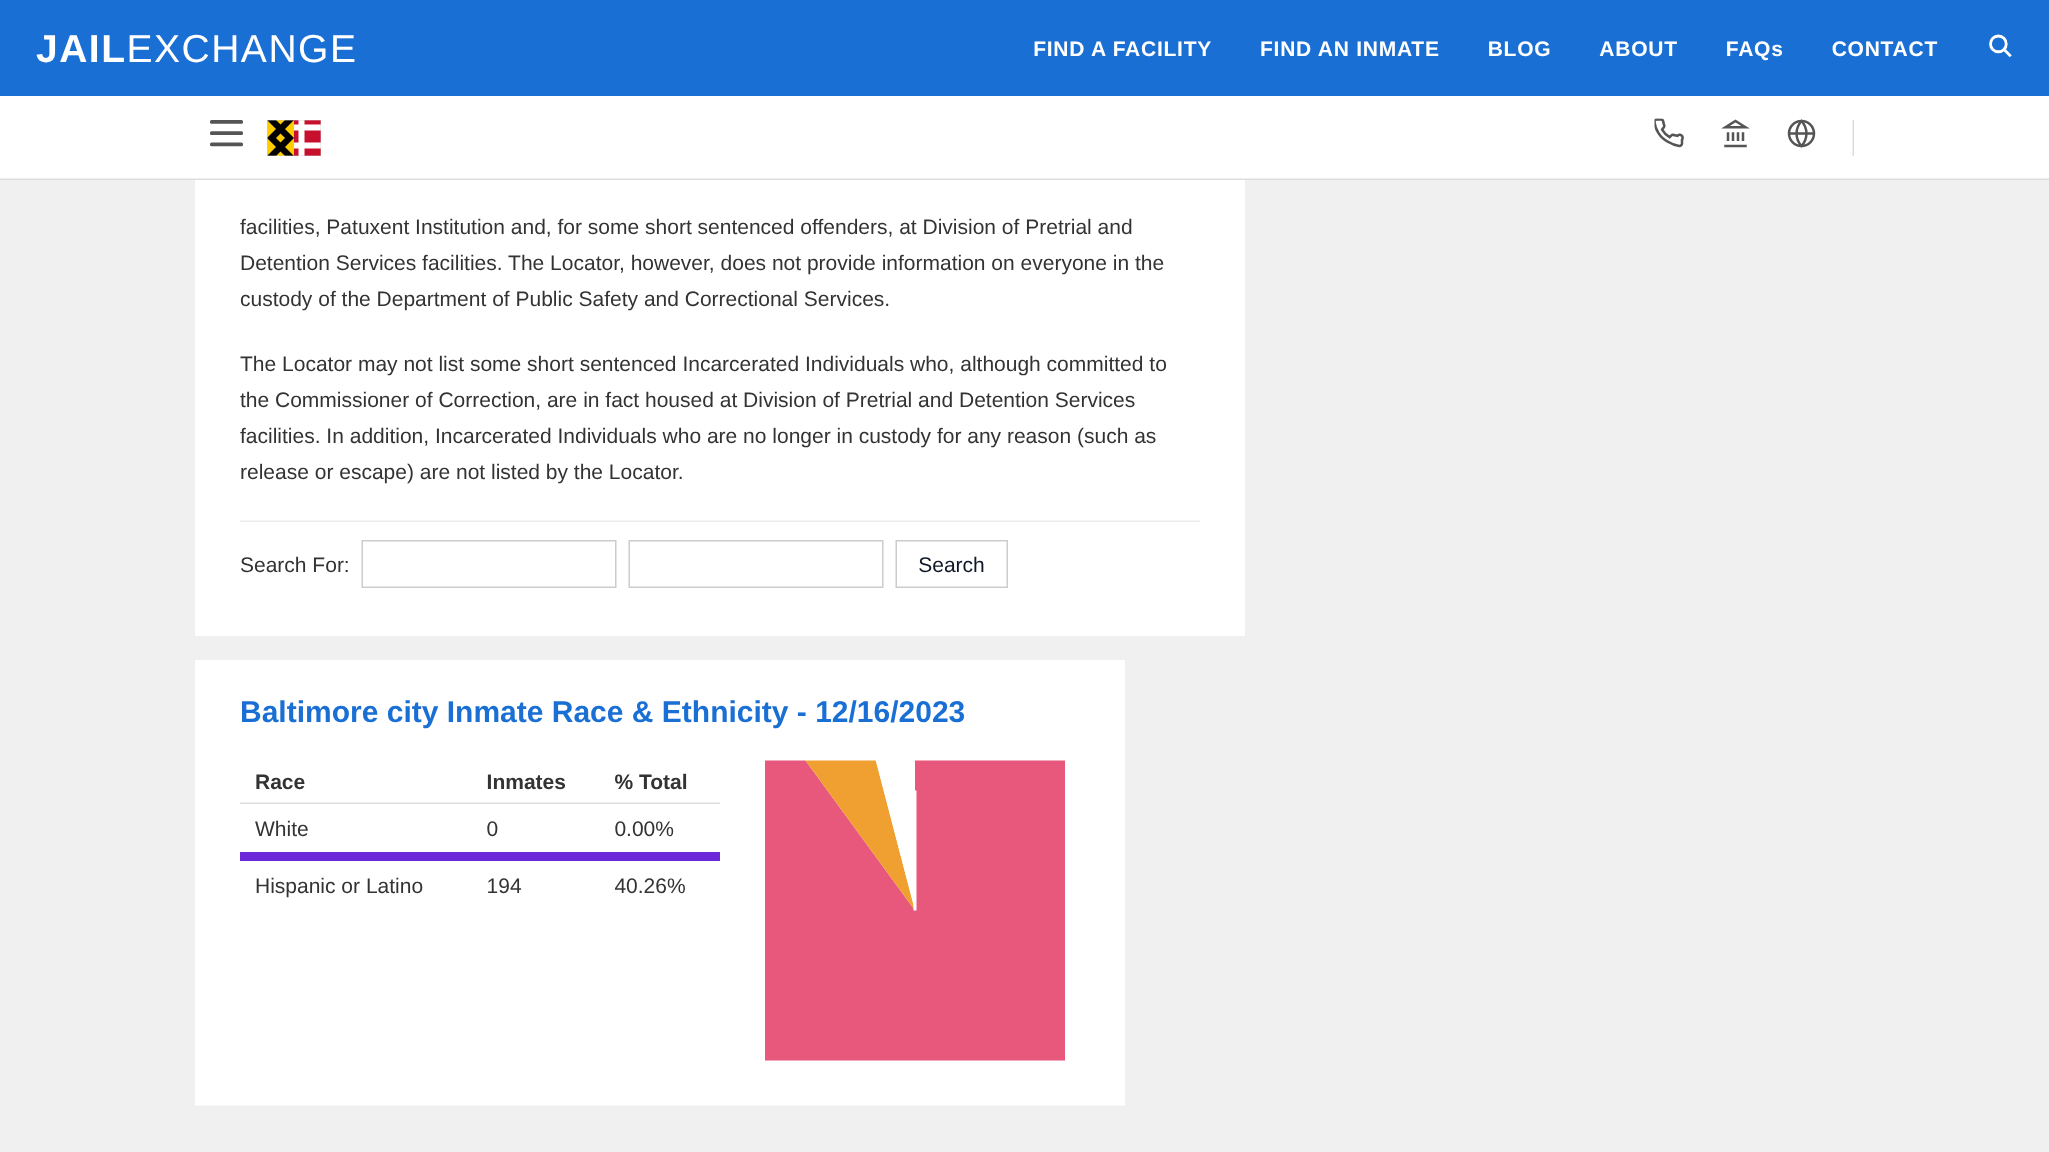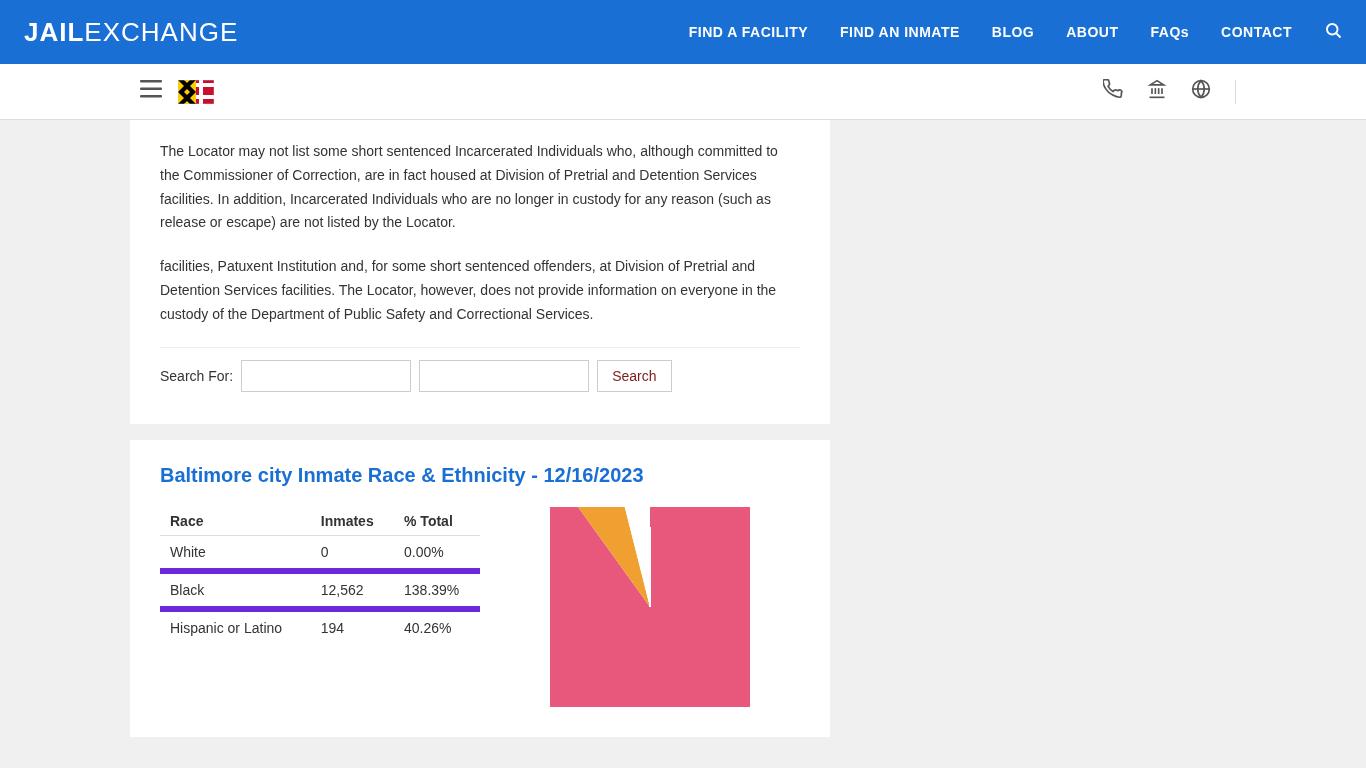--- a/index.html
+++ b/index.html
@@ -102,21 +102,21 @@
       outline: none;
     }
     .search-input-first { width: 170px; }
     .search-input-second { width: 170px; }
     .search-button {
       background: #fff;
       border: 1px solid #ccc;
       padding: 5px 14px;
       font-size: 14px;
       cursor: pointer;
-      color: #7f1d1d;
+      color: #0f172a;
       height: 32px;
       text-align: center;
     }
     .stats-title {
       font-size: 20px;
       color: #1a6fd4;
       margin-bottom: 20px;
       font-weight: 600;
     }
     .stats-layout {
@@ -254,58 +254,53 @@
           <path d="M12 2a15.3 15.3 0 014 10 15.3 15.3 0 01-4 10 15.3 15.3 0 01-4-10 15.3 15.3 0 014-10z"></path>
         </svg>
       </span>
       <div style="width:1px;height:24px;background:#ddd;"></div>
     </div>
   </div>
 
   <div class="content-wrapper">
 
     <div style="background:#fff; margin-left:130px; width:700px; padding: 20px 30px 24px 30px;">
+      <p class="text-paragraph">facilities, Patuxent Institution and, for some short sentenced offenders, at Division of Pretrial and Detention Services facilities. The Locator, however, does not provide information on everyone in the custody of the Department of Public Safety and Correctional Services.</p>
       <p class="text-paragraph">The Locator may not list some short sentenced Incarcerated Individuals who, although committed to the Commissioner of Correction, are in fact housed at Division of Pretrial and Detention Services facilities. In addition, Incarcerated Individuals who are no longer in custody for any reason (such as release or escape) are not listed by the Locator.</p>
-      <p class="text-paragraph">facilities, Patuxent Institution and, for some short sentenced offenders, at Division of Pretrial and Detention Services facilities. The Locator, however, does not provide information on everyone in the custody of the Department of Public Safety and Correctional Services.</p>
 
       <div class="search-form">
         <span class="search-label">Search For:</span>
         <input class="search-input search-input-first" type="text" placeholder="" style="">
         <input class="search-input search-input-second" type="text" placeholder="" style="">
         <button class="search-button">Search</button>
       </div>
     </div>
 
     <div class="gray-spacer"></div>
 
-    <div style="background:#fff; margin-left:130px; width:700px; padding: 24px 30px 30px 30px; margin-top:0;">
+    <div style="background:#fff; margin-left:130px; width:620px; padding: 24px 30px 30px 30px; margin-top:0;">
       <h2 class="stats-title">Baltimore city Inmate Race &amp; Ethnicity - 12/16/2023</h2>
       <div class="stats-layout">
 
         <div class="stats-table-wrapper">
           <table class="stats-table">
             <thead>
               <tr>
                 <th>Race</th>
                 <th>Inmates</th>
                 <th>% Total</th>
               </tr>
             </thead>
             <tbody>
               <tr>
                 <td>White</td>
                 <td>0</td>
                 <td>0.00%</td>
               </tr>
               <tr>
-                <td>Black</td>
-                <td>12,562</td>
-                <td>138.39%</td>
-              </tr>
-              <tr>
                 <td>Hispanic or Latino</td>
                 <td>194</td>
                 <td>40.26%</td>
               </tr>
             </tbody>
           </table>
         </div>
 
         <div class="pie-wrapper">
           <svg width="200" height="200" viewBox="0 0 200 200">

